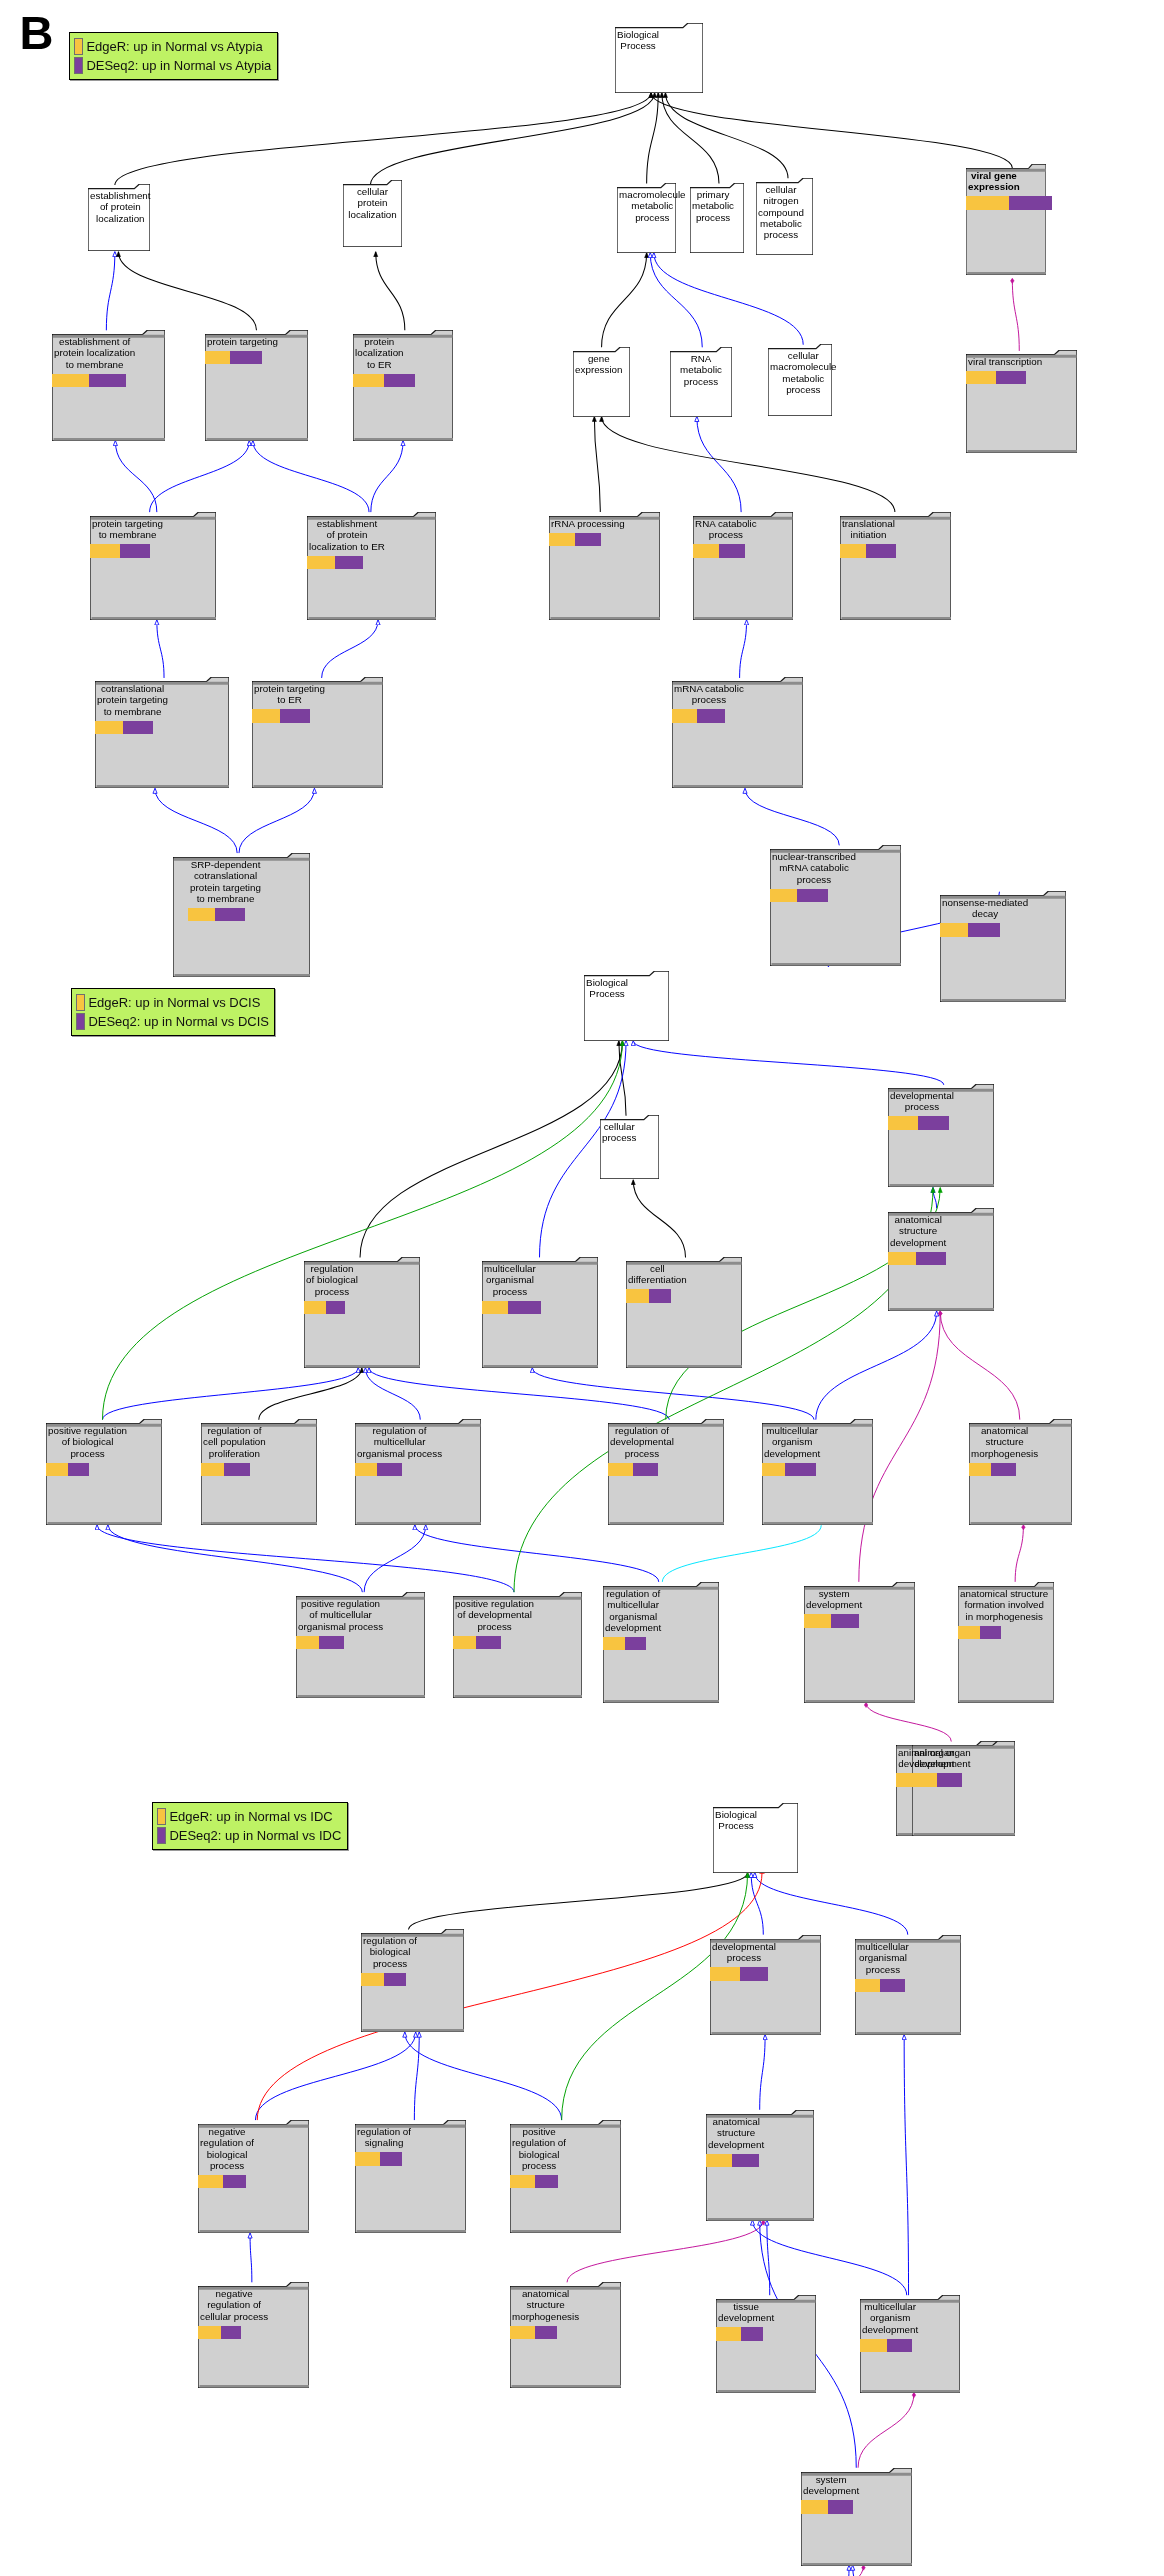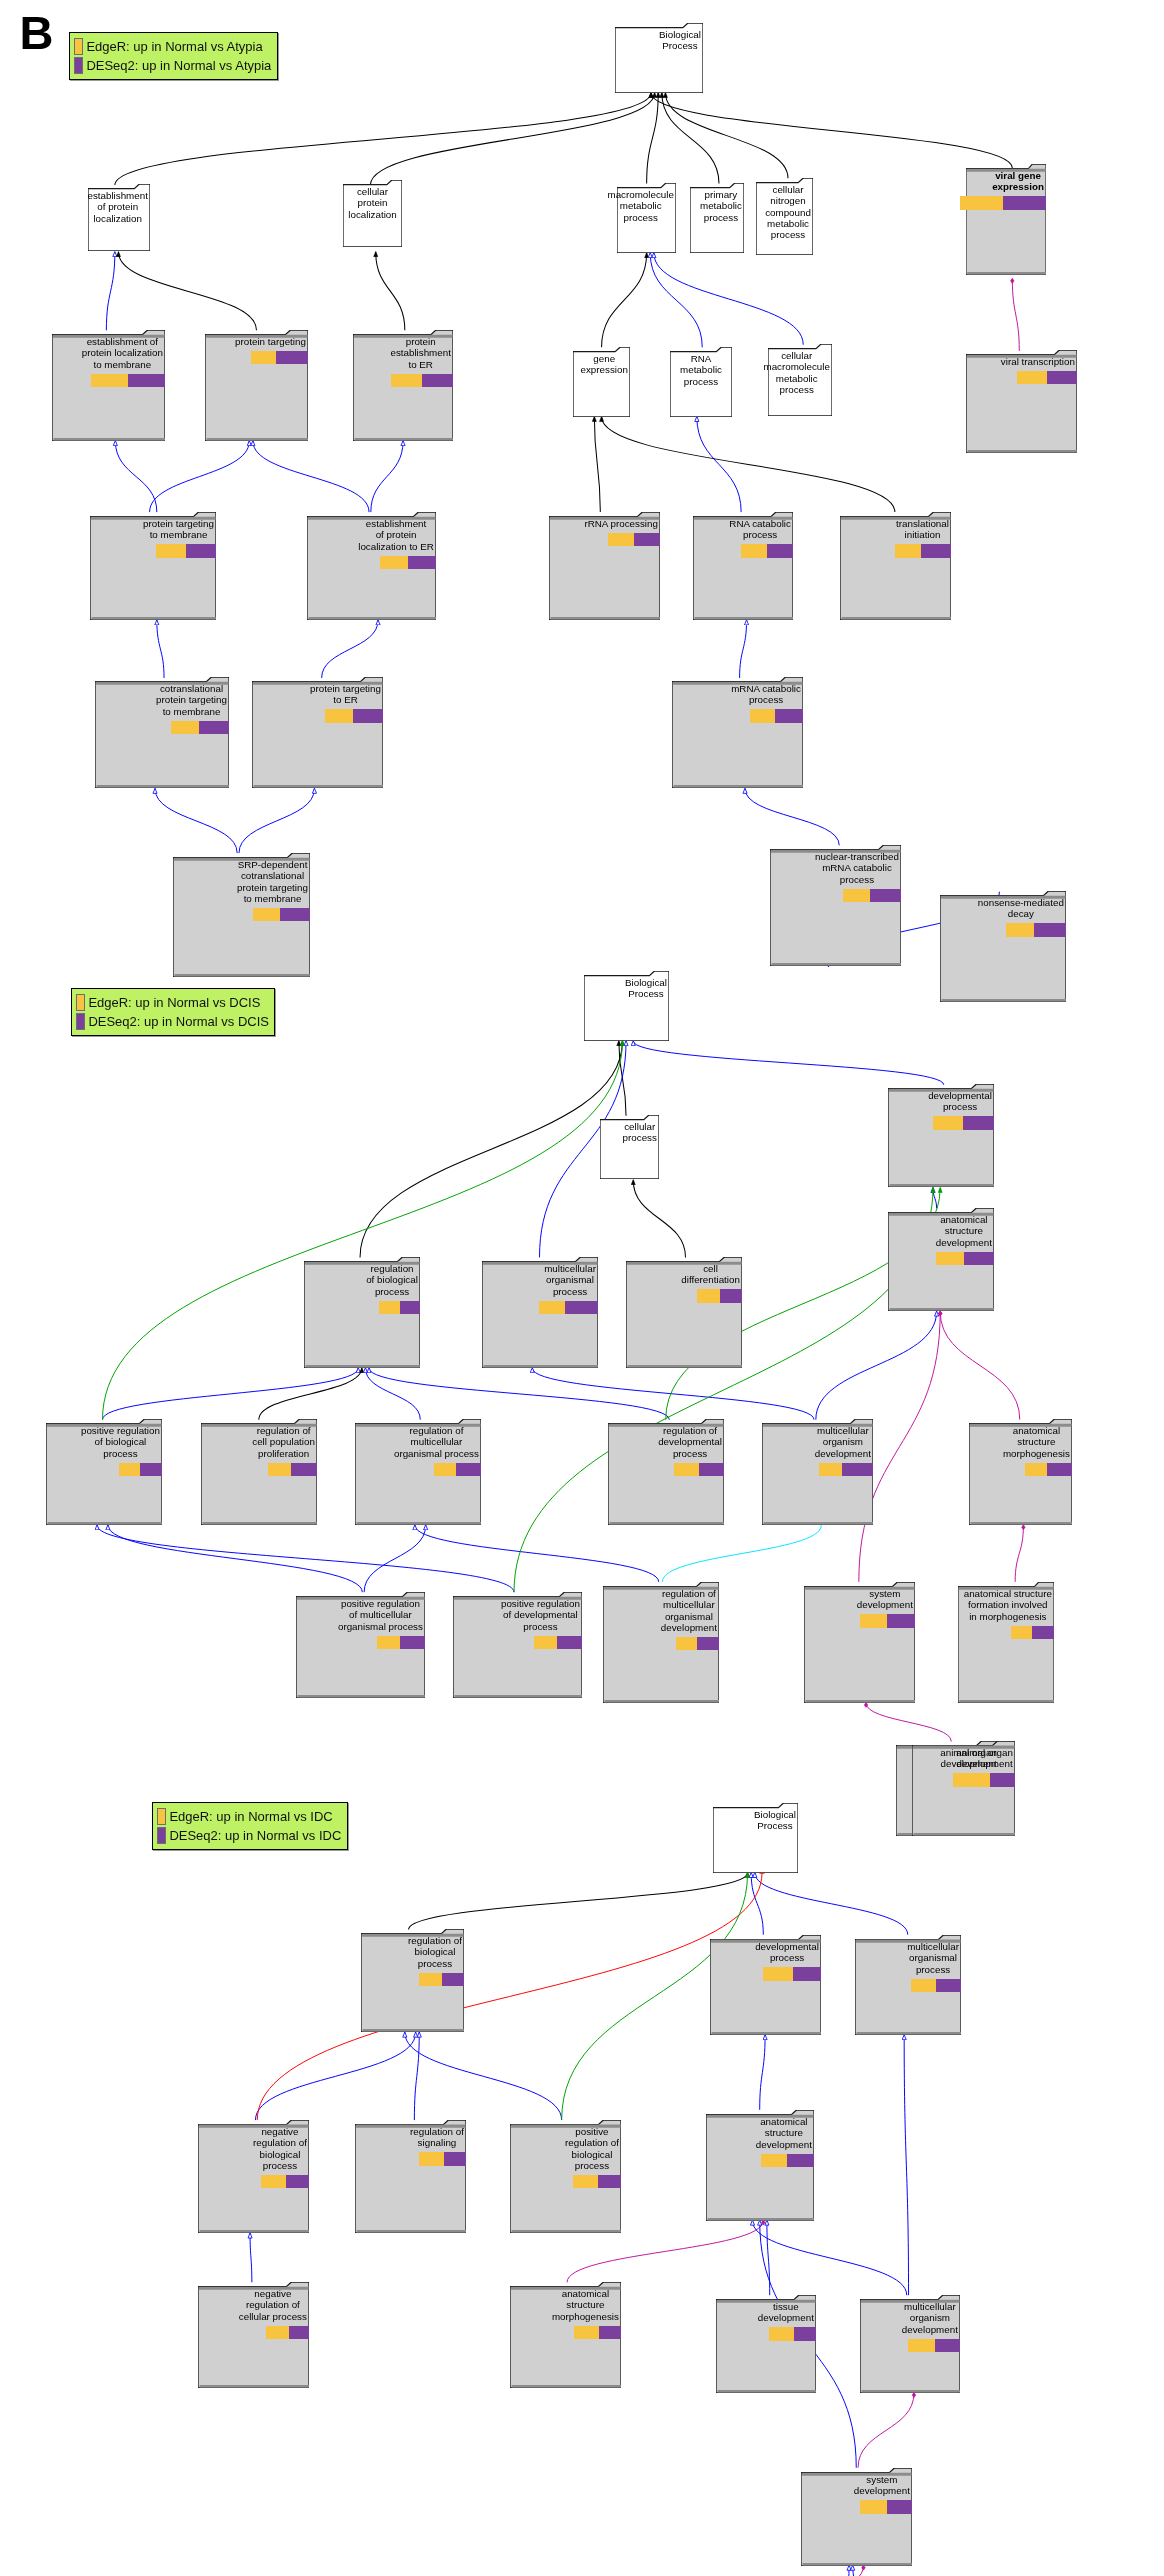--- a/index.html
+++ b/index.html
@@ -13,21 +13,21 @@
   .legend .row{display:flex;align-items:center;gap:3.1px;margin:1.5px 0;}
   .legend .sw{width:7.2px;height:15.5px;border:0.5px solid #6f6f6f;flex:0 0 auto;}
   .legend .sw.er{background:#f8c440;}
   .legend .sw.ds{background:#7b3f9d;}
   .legend .lb{font-size:13px;color:#111;white-space:nowrap;font-family:"Liberation Sans",sans-serif;}
 
   
   .node{position:absolute;box-sizing:border-box;display:flex;flex-direction:column;align-items:center;
         justify-content:flex-start;padding-top:4.1px;}
   .node .shape{position:absolute;left:0;top:0;width:100%;height:100%;}
-  .node .inner{position:relative;z-index:2;width:100%;display:flex;flex-direction:column;align-items:flex-end;}
+  .node .inner{position:relative;z-index:2;width:100%;display:flex;flex-direction:column;align-items:flex-start;}
   .node .lbl{font-size:9.8px;line-height:11.3px;color:#000;text-align:center;padding:2.1px 2.1px 0 2.1px;white-space:pre-line;
              font-family:"Liberation Sans",sans-serif;}
   .node .bars{display:flex;margin-top:3.6px;}
   .node .bars .b1{background:#f8c440;height:13.4px;}
   .node .bars .b2{background:#7b3f9d;height:13.4px;}
 
   .node.filled .lbl{font-size:9.8px;}
   .node.root .lbl{font-size:9.8px;}
 </style>
 </head>
@@ -271,21 +271,21 @@
         </div>
       </div>
       <div class="node filled" style="left: 353px; top: 330px; width: 100px; height: 111px;">
         <svg class="shape" viewBox="0 0 195 215" preserveAspectRatio="none">
           <path d="M0,9 L151.85,9 L161.85,0 L195,0 L195,215 L0,215 Z" fill="#d0d0d0" stroke="#1a1a1a" stroke-width="2.5"></path>
           <path d="M3,209 L195,209 L195,214 L3,214 Z" fill="#8c8c8c"></path>
           <path d="M2,9 L194,9 L194,15 L2,15 Z" fill="#8c8c8c"></path>
         </svg>
         <div class="inner">
           <div class="lbl">protein
-establishment
+localization
 to ER</div>
           <div class="bars">
             <div class="b1" style="width: 31px; background: rgb(248, 196, 64);"></div>
             <div class="b2" style="width: 31px; background: rgb(123, 63, 157);"></div>
           </div>
         </div>
       </div>
       <div class="node plain" style="left: 573px; top: 347px; width: 57px; height: 70px;">
         <svg class="shape" viewBox="0 0 110 135" preserveAspectRatio="none">
           <path d="M0,9 L81.3,9 L91.3,0 L110,0 L110,135 L0,135 Z" fill="#ffffff" stroke="#1a1a1a" stroke-width="2.5"></path>

